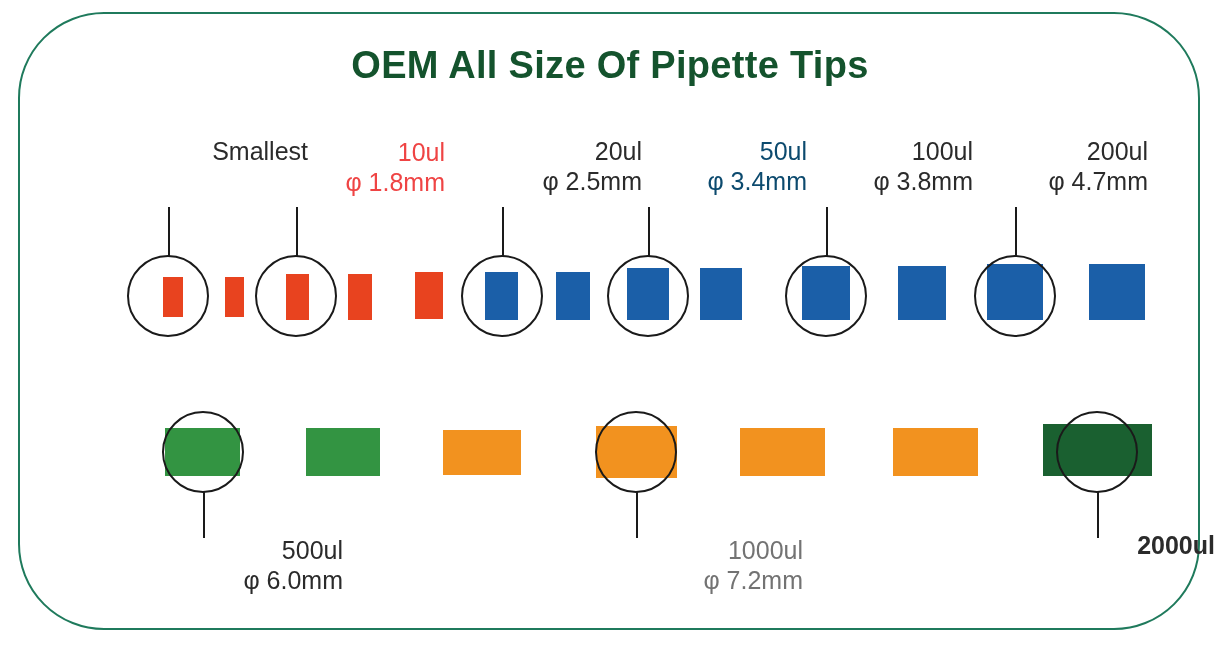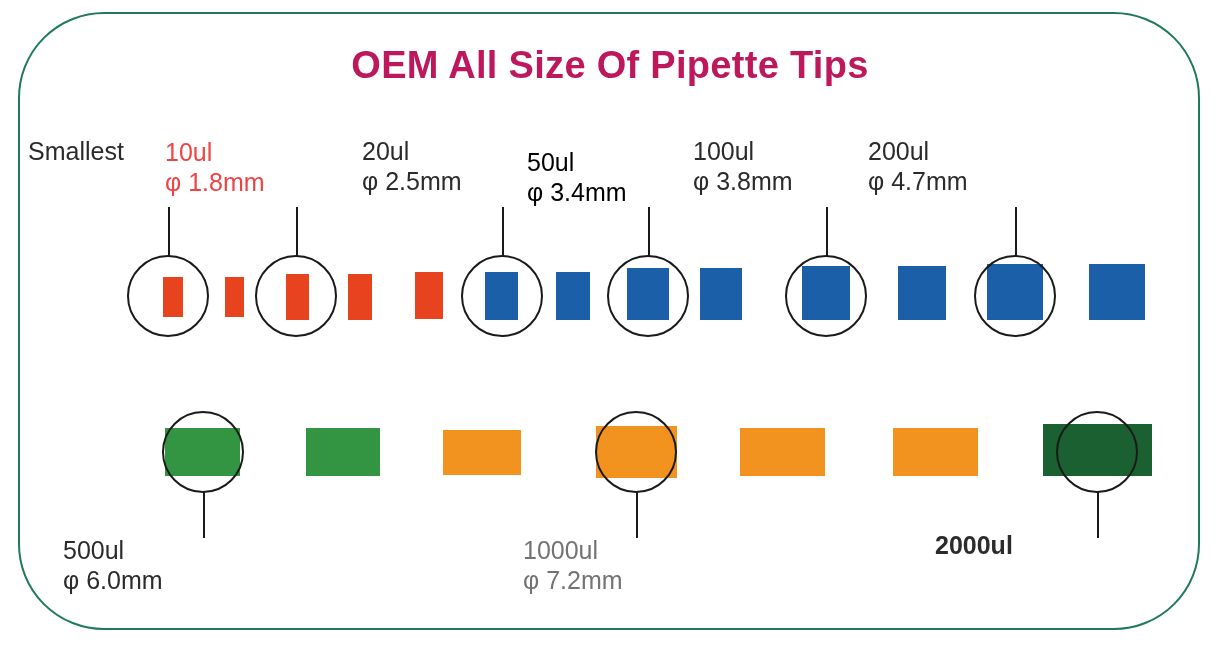--- a/index.html
+++ b/index.html
@@ -30,29 +30,29 @@
     background: transparent;
   }
   #title {
     position: absolute;
     left: 0;
     top: 44px;
     width: 1220px;
     text-align: center;
     font-size: 38px;
     font-weight: bold;
-    color: #be185d;
+    color: #14532d;
     letter-spacing: 0.3px;
     font-family: "Liberation Sans", sans-serif;
     white-space: nowrap;
   }
   
   .label {
     position: absolute;
-    text-align: left;
+    text-align: right;
     color: #2b2b2b;
     font-size: 25px;
     line-height: 30px;
     font-family: "Liberation Sans", sans-serif;
     white-space: nowrap;
   }
   .label .l1 { display: block; }
   .label .l2 { display: block; }
 
   
@@ -88,21 +88,21 @@
         <span class="l1">Smallest</span>
       </div>
       <div class="label" style="left: 165px; top: 137px; width: 280px; color: #ef4444;">
         <span class="l1">10ul</span>
         <span class="l2">φ 1.8mm</span>
       </div>
       <div class="label" style="left: 362px; top: 136px; width: 280px; color: rgb(43, 43, 43);">
         <span class="l1">20ul</span>
         <span class="l2">φ 2.5mm</span>
       </div>
-      <div class="label" style="left: 527px; top: 147px; width: 280px; color: #000000;">
+      <div class="label" style="left: 527px; top: 136px; width: 280px; color: #0c4a6e;">
         <span class="l1">50ul</span>
         <span class="l2">φ 3.4mm</span>
       </div>
       <div class="label" style="left: 693px; top: 136px; width: 280px; color: rgb(43, 43, 43);">
         <span class="l1">100ul</span>
         <span class="l2">φ 3.8mm</span>
       </div>
       <div class="label" style="left: 868px; top: 136px; width: 280px; color: rgb(43, 43, 43);">
         <span class="l1">200ul</span>
         <span class="l2">φ 4.7mm</span>

